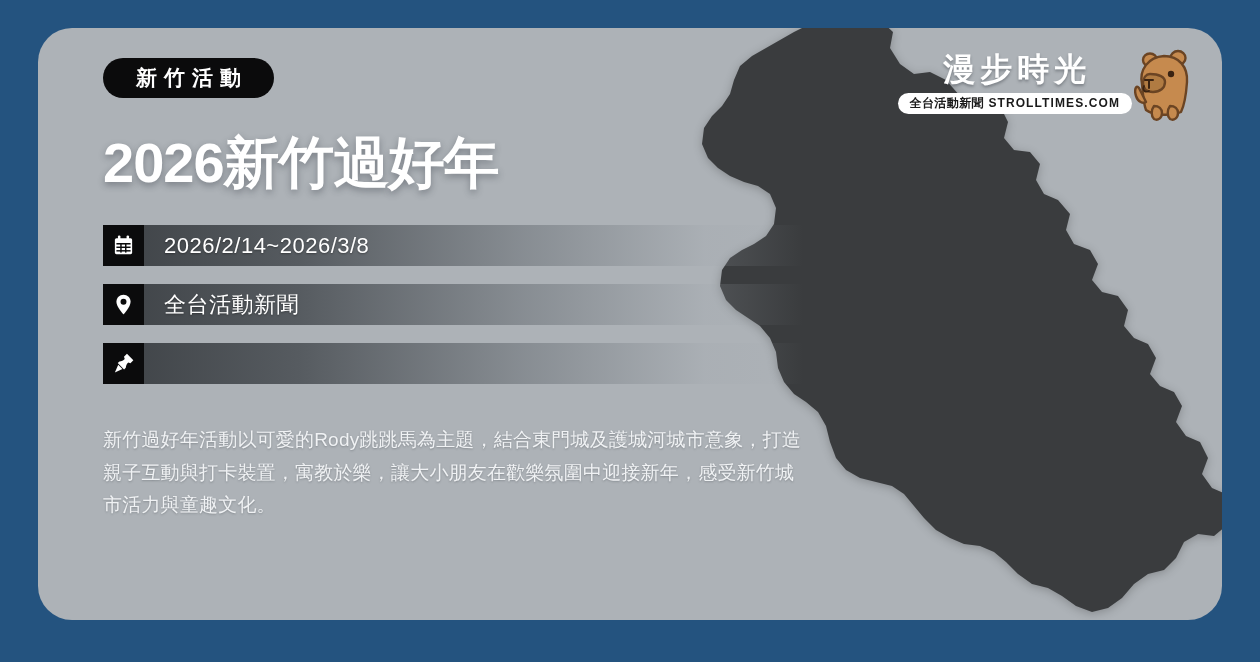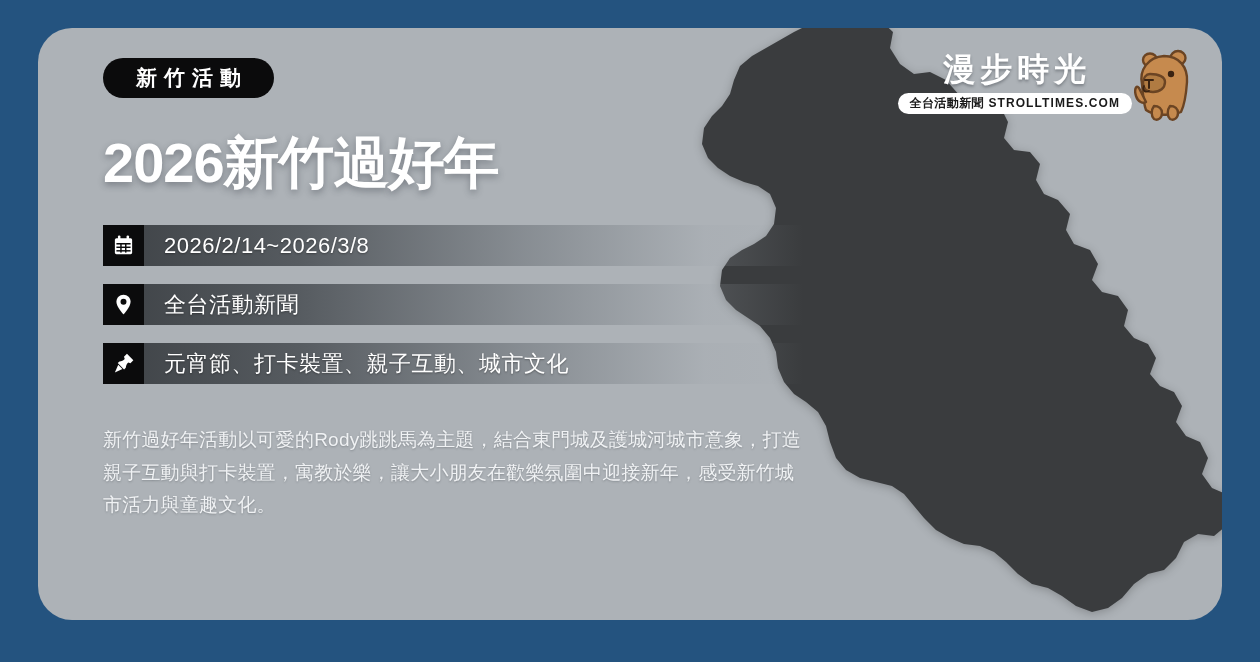--- a/index.html
+++ b/index.html
@@ -286,21 +286,20 @@
         </div>
 
         <div class="info-row">
           <div class="info-bar"></div>
           <div class="info-icon">
             <svg width="23" height="23" viewBox="0 0 24 24" xmlns="http://www.w3.org/2000/svg">
               <path fill="#FFFFFF" d="M15.6 1.9 L22.3 8.6 L19.2 11.7 L17.0 10.9 C15.4 12.3 14.6 14.2 14.4 16.4 L12.6 18.2 L6.0 11.6 L7.8 9.8 C10.0 9.6 11.9 8.8 13.3 7.2 L12.5 5.0 Z"></path>
               <path fill="#FFFFFF" d="M6.5 13.3 L10.9 17.7 L3.0 21.5 Z"></path>
             </svg>
           </div>
-          <div class="info-text">元宵節、打卡裝置、親子互動、城市文化</div>
         </div>
 
       </div>
 
       <div class="desc">新竹過好年活動以可愛的Rody跳跳馬為主題，結合東門城及護城河城市意象，打造親子互動與打卡裝置，寓教於樂，讓大小朋友在歡樂氛圍中迎接新年，感受新竹城市活力與童趣文化。</div>
 
     </div>
   </div>
 </div>
 

